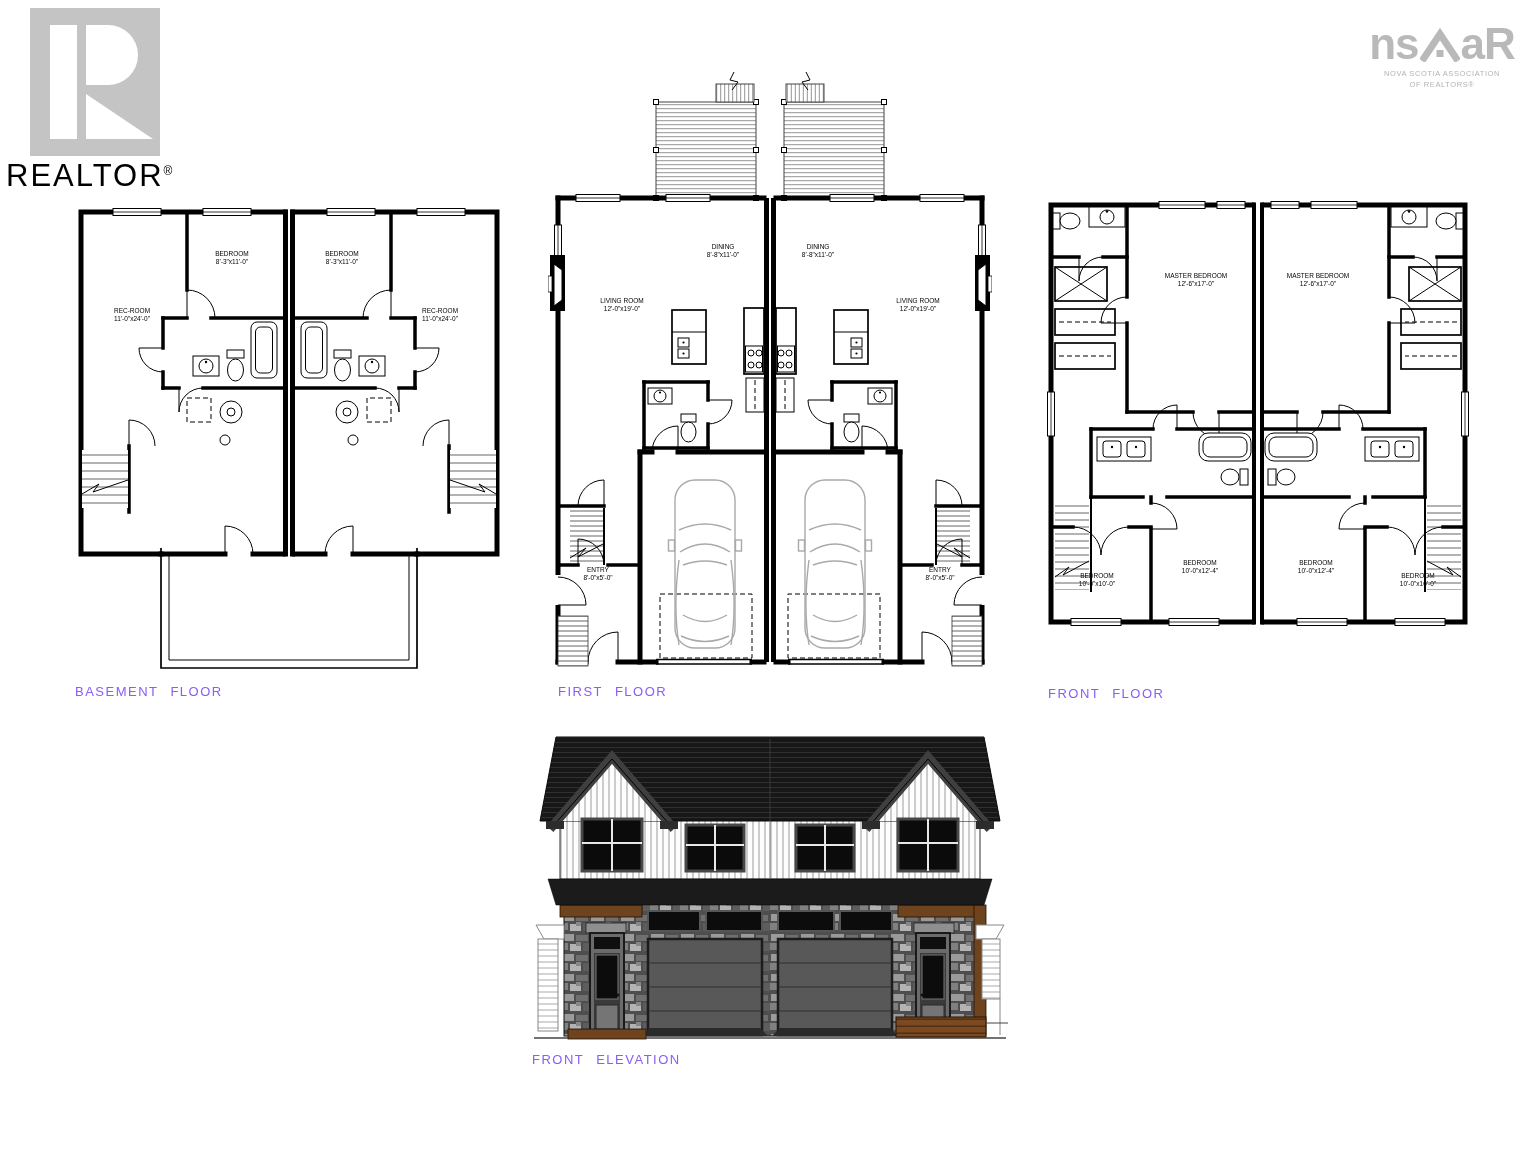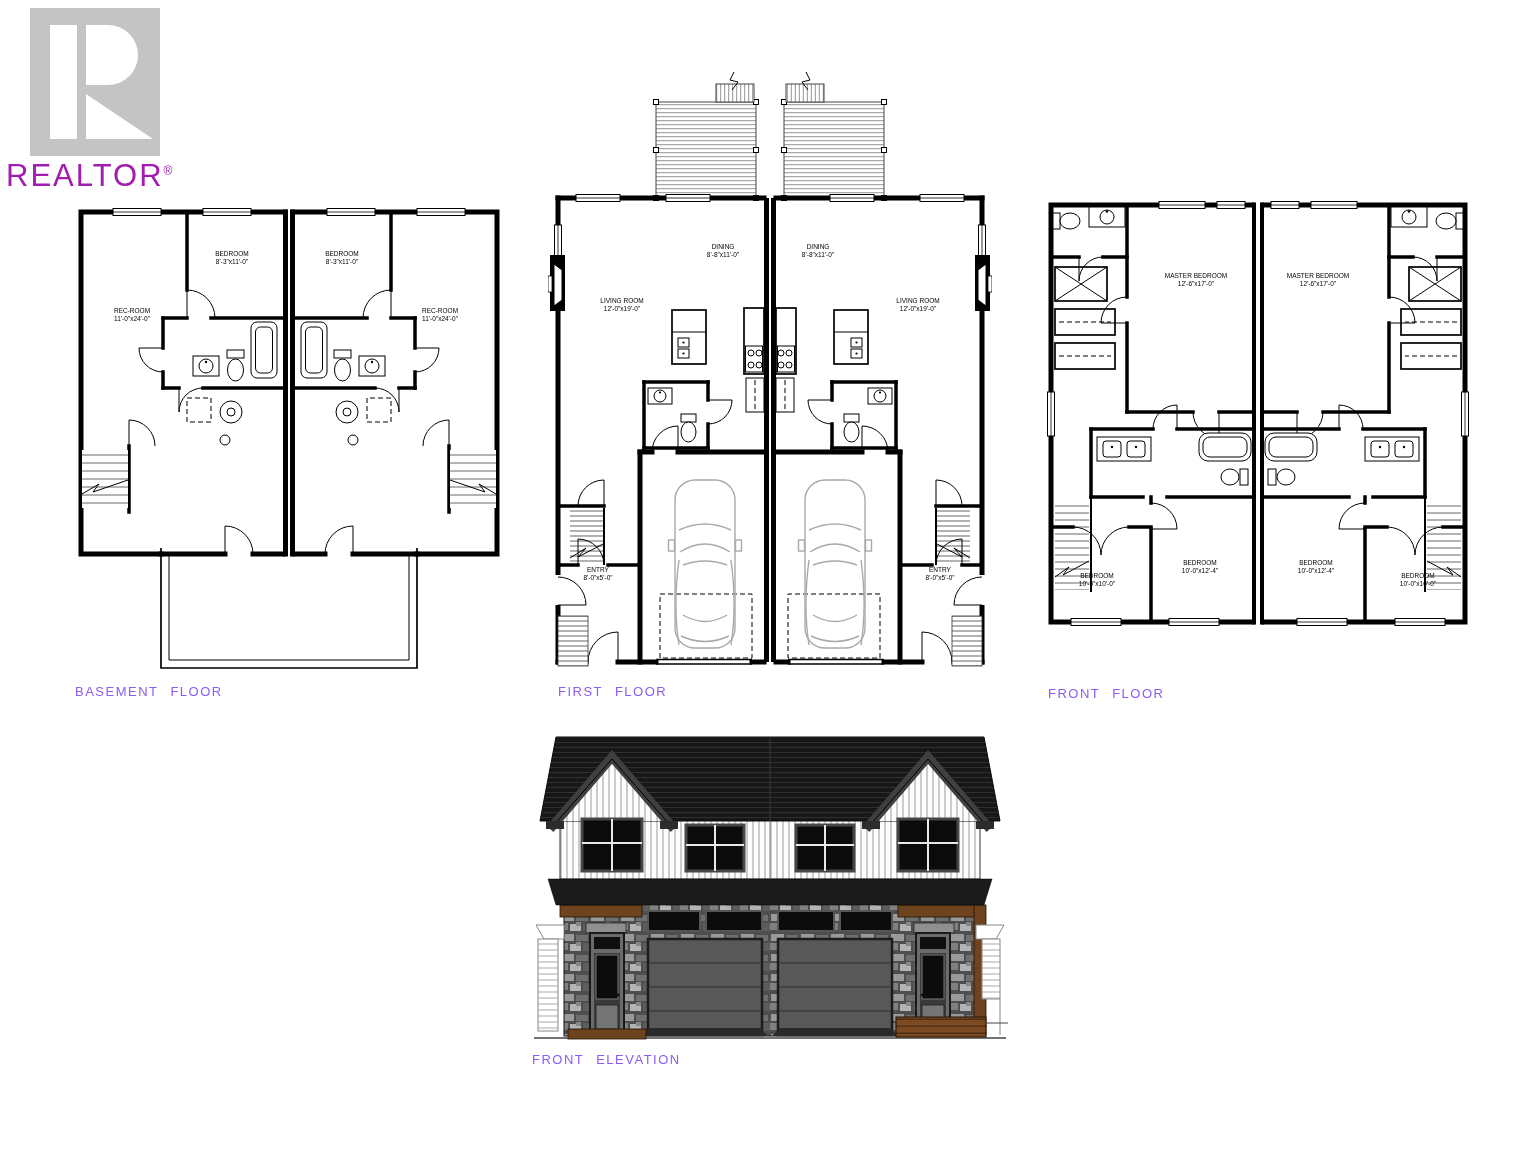--- a/index.html
+++ b/index.html
@@ -17,21 +17,21 @@
   svg .dsh{stroke:#000;stroke-width:1;fill:none;stroke-dasharray:5 3}
   svg .win rect{fill:#fff;stroke:#000;stroke-width:1}
   svg .win line{stroke:#000;stroke-width:.8}
   svg .car{stroke:#a9a9a9;stroke-width:1.4;fill:none}
 
   .rlabel{position:absolute;transform:translateX(-50%);text-align:center;font-size:6.5px;
           line-height:1.18;color:#000;white-space:nowrap;}
   .rlabel span{display:block}
   .ftitle{position:absolute;font-size:13px;letter-spacing:1.5px;word-spacing:7px;color:#8b5cf6;}
 
-  .realtor-word{position:absolute;left:6px;top:158px;font-size:31px;color:#a21caf;
+  .realtor-word{position:absolute;left:6px;top:158px;font-size:31px;color:#000000;
                 letter-spacing:2px;font-weight:400;}
   .realtor-word sup{font-size:12px;}
   .nsar{position:absolute;left:1362px;top:26px;width:160px;text-align:center;}
   .nsar-row{display:flex;align-items:center;justify-content:center;gap:1px;color:#b9b9b9;
             font-weight:bold;font-size:44px;line-height:.8;letter-spacing:-1px;}
   .nsar-sub{font-size:7.5px;color:#b3b3b3;letter-spacing:.6px;margin-top:7px;line-height:1.4;}
 </style>
 </head>
 <body>
 
@@ -40,20 +40,34 @@
   <svg class="abs" style="left:8px;top:8px" width="160" height="150" viewBox="0 0 160 150">
     <rect x="22" y="0" width="130" height="148" fill="#c4c4c4"></rect>
     <rect x="42" y="17" width="27" height="114" fill="#fff"></rect>
     <path d="M78,17 h22 a29,29 0 0 1 0,60 h-22 z" fill="#fff"></path>
     <polygon points="78,86 145,131 78,131" fill="#fff"></polygon>
   </svg>
   <div class="realtor-word">
     <span>REALTOR</span><sup>®</sup>
   </div>
 
+  <div class="nsar">
+    <div class="nsar-row">
+      <span>ns</span>
+      <svg width="40" height="36" viewBox="0 0 40 36">
+        <path d="M4,32 L20,8 L36,32" stroke="#b9b9b9" stroke-width="7" fill="none" stroke-linecap="square"></path>
+        <rect x="16.5" y="24" width="7" height="7" fill="#b9b9b9"></rect>
+      </svg>
+      <span>aR</span>
+    </div>
+    <div class="nsar-sub">
+      <span>NOVA SCOTIA ASSOCIATION</span><br>
+      <span>OF REALTORS®</span>
+    </div>
+  </div>
 
   <svg class="abs" style="left:75px;top:198px" width="428" height="475" viewBox="0 0 428 475">
     <defs>
       <pattern id="patStairB" width="6" height="8" patternUnits="userSpaceOnUse">
         <rect width="6" height="8" fill="#fff"></rect>
           <line x1="0" y1="1" x2="6" y2="1" stroke="#555" stroke-width=".9"></line>
       </pattern>
     </defs>
     <g id="bu">
       <path class="w5" d="M210,14 H6 V356 H86"></path>

